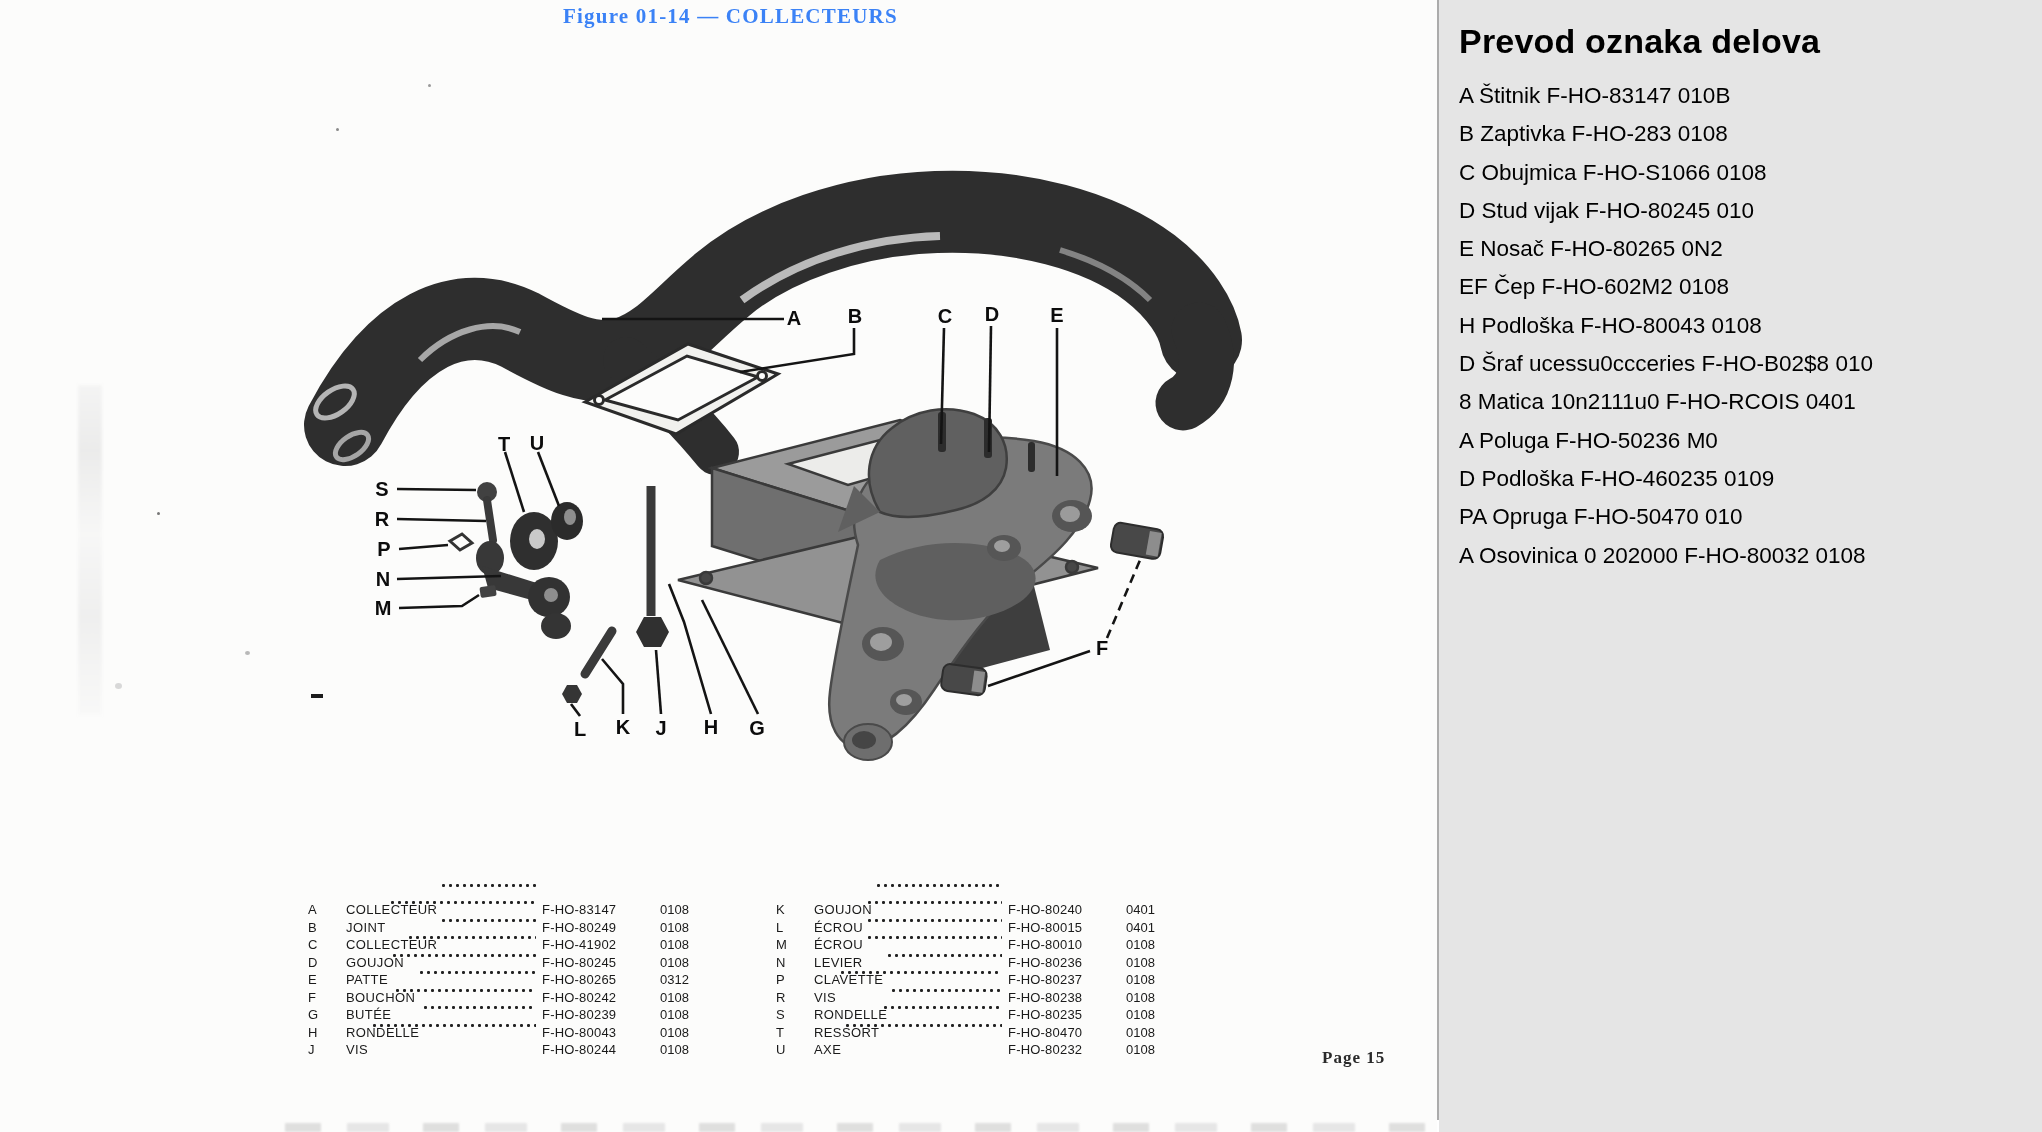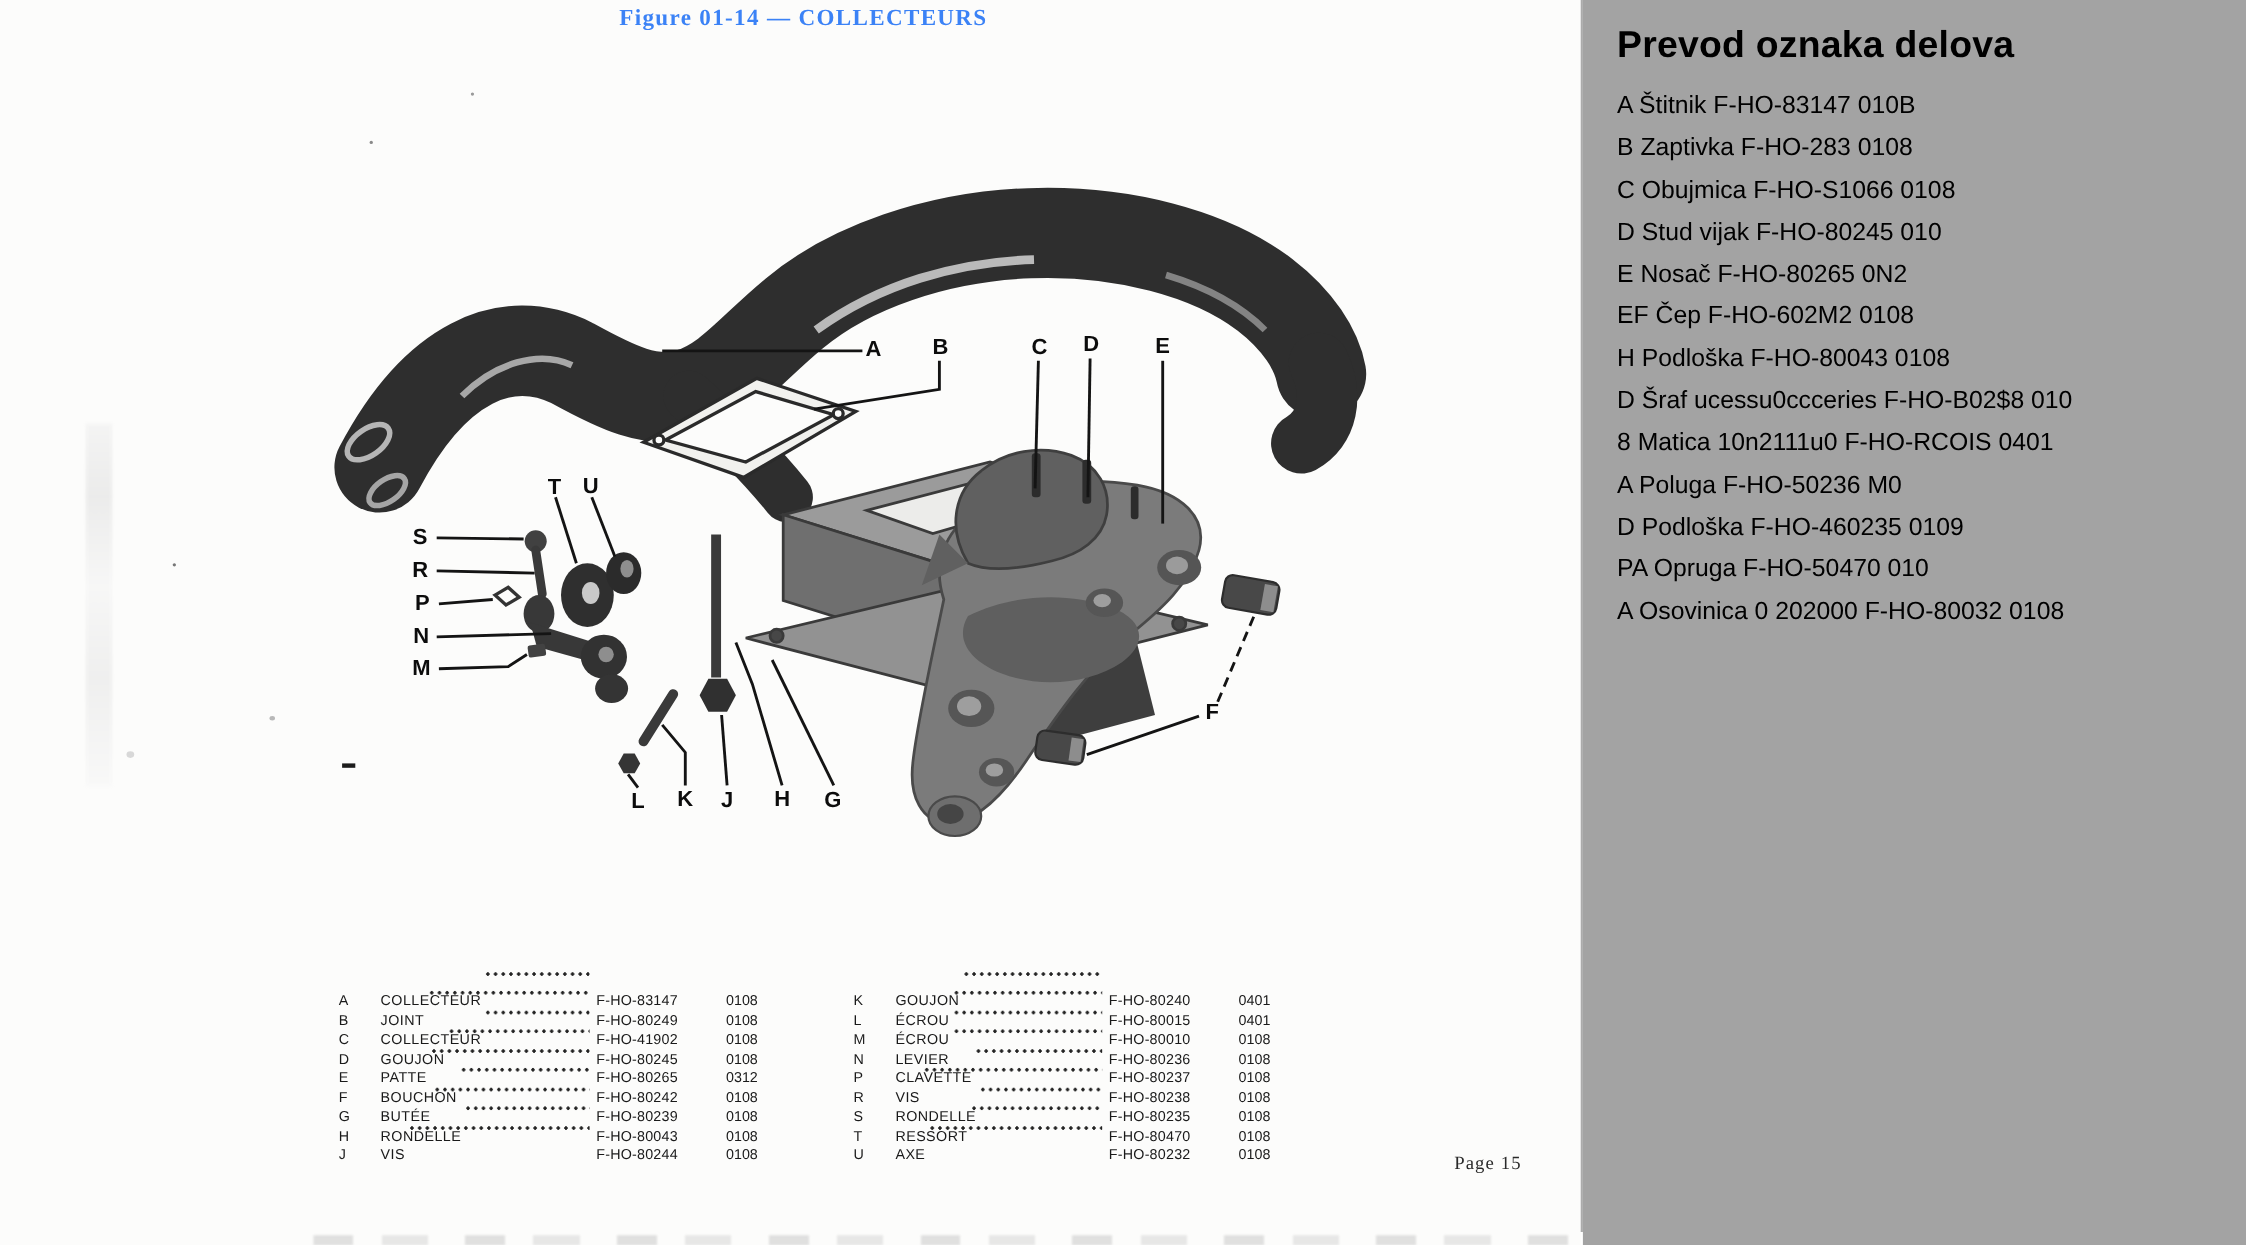--- a/index.html
+++ b/index.html
@@ -22,34 +22,34 @@
   .prow{display:flex;align-items:baseline;height:17.5px;}
   .pref{width:38px;flex:none;}
   .pname{font-weight:normal;letter-spacing:.4px;white-space:nowrap;flex:none;}
   .leader{flex:1;height:5px;align-self:flex-end;margin:0 6px 4px 3px;
           background-image:radial-gradient(circle,#222 1.3px,transparent 1.7px);
           background-size:7px 5px;background-repeat:repeat-x;background-position:left bottom;}
   .ppart{width:118px;flex:none;letter-spacing:.2px;}
   .pver{width:48px;flex:none;margin-top:28px;}
 
   .page-label{position:absolute;left:1322px;top:1048px;font-family:"Liberation Serif",serif;
-              font-weight:normal;font-size:17px;letter-spacing:1px;color:#2a2a2a;}
+              font-weight:bold;font-size:17px;letter-spacing:1px;color:#2a2a2a;}
 
   
   .speck{position:absolute;border-radius:50%;}
   .dash-mark{position:absolute;left:311px;top:694px;width:12px;height:4px;background:#1c1c1c;}
   .smudge-left{position:absolute;left:78px;top:385px;width:24px;height:330px;opacity:.5;filter:blur(1.5px);
                background:linear-gradient(#ededed 0%,#dcdcdc 20%,#f3f3f3 45%,#e3e3e3 70%,#f6f6f6 100%);}
   .smudge-bottom{position:absolute;left:285px;bottom:0;width:1195px;height:9px;opacity:.5;filter:blur(1px);
                background:repeating-linear-gradient(90deg,#c3c3c3 0 36px,transparent 36px 62px,#d2d2d2 62px 104px,transparent 104px 138px);}
 
   
   .divider{position:absolute;left:1437px;top:0;width:2px;height:1120px;background:#ababab;}
-  .panel{position:absolute;left:1439px;top:0;width:603px;height:1132px;background:#a3a3a3;
-         box-sizing:border-box;padding:22px 0 0 31px;}
+  .panel{position:absolute;left:1439px;top:0;width:603px;height:1132px;background:#e5e5e5;
+         box-sizing:border-box;padding:22px 0 0 20px;}
   .panel-title{margin:0 0 16px 0;font-size:34px;font-weight:bold;color:#000;letter-spacing:.2px;white-space:nowrap;}
   .titem{font-size:22.5px;line-height:38.3px;color:#000;white-space:nowrap;}
 </style>
 </head>
 <body>
 
 <div class="stage">
 
   <div class="scan">
 

